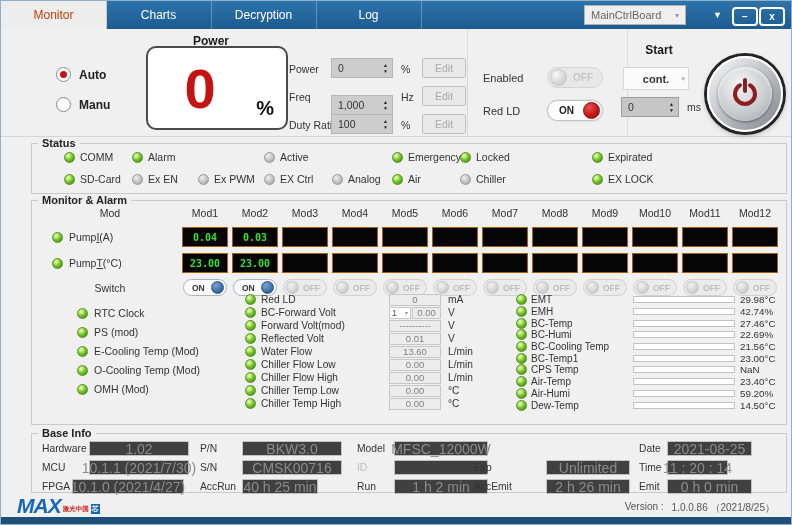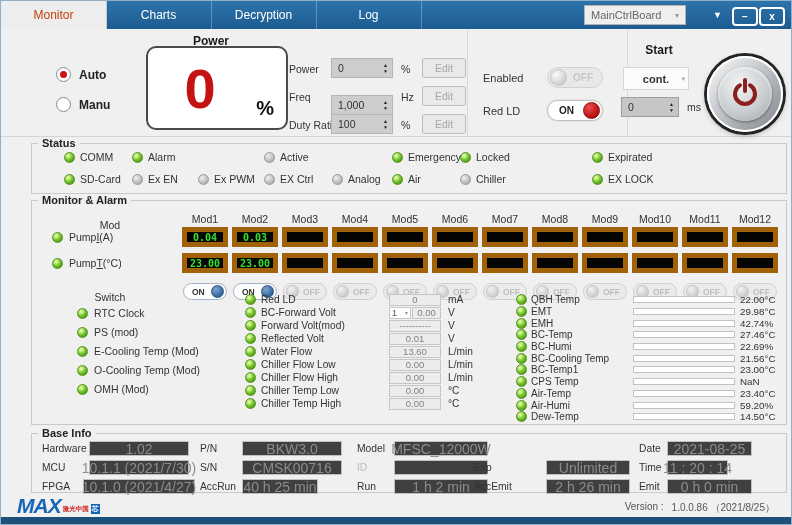--- a/index.html
+++ b/index.html
@@ -67,22 +67,22 @@
   .srow{position:absolute;left:32px;right:4px;display:grid;grid-template-columns:68px 66px 66px 68px 60px 68px 132px auto;}
   .sitem{display:flex;align-items:center;gap:5px;font-size:10.5px;color:#333;}
   .led{width:11px;height:11px;border-radius:50%;flex:none;box-sizing:border-box;}
   .led.g{background:radial-gradient(circle at 35% 30%,#dcf9a2 10%,#7cc832 45%,#49990f 80%,#33770a);border:1px solid #55941d;}
   .led.o{background:radial-gradient(circle at 35% 30%,#f0f0f0,#bdbdbd 60%,#939393);border:1px solid #9a9a9a;}
   
   .mgrid{position:absolute;left:8px;display:grid;grid-template-columns:140px repeat(12,50px);align-items:center;}
   .mcell{text-align:center;font-size:10.5px;color:#333;}
   .rowlab{display:flex;align-items:center;gap:6px;padding-left:12px;font-size:10.5px;color:#333;}
   .rowlab .u{text-decoration:underline;}
-  .corner-center{text-align:center;font-size:10.5px;color:#333;margin-top:12px;}
-  .lcd{width:46px;height:20px;margin:0 auto;background:#050505;border:5px solid #a16207;box-sizing:border-box;
+  .corner-center{text-align:center;font-size:10.5px;color:#333;}
+  .lcd{width:46px;height:20px;margin:0 auto;background:#050505;border:1px solid #a16207;box-sizing:border-box;
     color:#35e02f;font-family:"DejaVu Sans Mono",monospace;font-size:10px;font-weight:bold;
     display:flex;align-items:center;justify-content:center;}
   .sw{position:relative;width:44px;height:17px;border-radius:9px;margin:0 auto;box-sizing:border-box;}
   .sw .knob{position:absolute;top:1px;width:13px;height:13px;border-radius:50%;}
   .sw .swt{position:absolute;top:3px;font-size:8.5px;font-weight:bold;}
   .sw.on{background:#fdfdfd;border:1px solid #a3b2c4;}
   .sw.on .knob{right:2px;background:radial-gradient(circle at 35% 30%,#7da5d2,#3a699f 65%,#27527f);border:1px solid #2d5885;box-sizing:border-box;}
   .sw.on .swt{left:8px;color:#333;}
   .sw.off{background:#ebebeb;border:1px solid #d0d0d0;}
   .sw.off .knob{left:2px;background:radial-gradient(circle at 35% 30%,#f2f2f2,#cdcdcd 70%,#c0c0c0);border:1px solid #c4c4c4;box-sizing:border-box;}
@@ -496,26 +496,20 @@
         <span class="vslot">
             <span class="vbox">0.00</span>
           </span>
         <span class="unit">°C</span>
       </div>
     </div>
 
     <div class="mright">
       <div class="grow">
           <span class="led g"></span>
-          <span class="lab">QBH Temp</span>
-          <span class="bar"><span class="fill" style="width: 22%;"></span></span>
-          <span class="gval">22.00°C</span>
-        </div>
-      <div class="grow">
-          <span class="led g"></span>
           <span class="lab">EMT</span>
           <span class="bar"><span class="fill" style="width: 30%;"></span></span>
           <span class="gval">29.98°C</span>
         </div>
       <div class="grow">
           <span class="led g"></span>
           <span class="lab">EMH</span>
           <span class="bar"><span class="fill" style="width: 43%;"></span></span>
           <span class="gval">42.74%</span>
         </div>
@@ -587,21 +581,21 @@
     <span class="bi-label" style="left:168px;top:28px">S/N</span>
     <div class="bi-input" style="left:210px;top:26px;width:100px">CMSK00716</div>
     <span class="bi-label dim" style="left:325px;top:28px">ID</span>
     <div class="bi-input" style="left:362px;top:26px;width:94px"></div>
     <span class="bi-label" style="left:442px;top:28px">Exp</span>
     <div class="bi-input" style="left:514px;top:26px;width:84px">Unlimited</div>
     <span class="bi-label" style="left:607px;top:28px">Time</span>
     <div class="bi-input" style="left:635px;top:26px;width:61px">11 : 20 : 14</div>
 
     <span class="bi-label" style="left:10px;top:47px">FPGA</span>
-    <div class="bi-input" style="left:51px;top:45px;width:112px">10.1.0 (2021/4/27)</div>
+    <div class="bi-input" style="left:40px;top:45px;width:112px">10.1.0 (2021/4/27)</div>
     <span class="bi-label" style="left:168px;top:47px">AccRun</span>
     <div class="bi-input" style="left:210px;top:45px;width:76px">40 h 25 min</div>
     <span class="bi-label" style="left:325px;top:47px">Run</span>
     <div class="bi-input" style="left:362px;top:45px;width:94px">1 h 2 min</div>
     <span class="bi-label" style="left:442px;top:47px">AccEmit</span>
     <div class="bi-input" style="left:514px;top:45px;width:84px">2 h 26 min</div>
     <span class="bi-label" style="left:607px;top:47px">Emit</span>
     <div class="bi-input" style="left:635px;top:45px;width:85px">0 h 0 min</div>
   </div>
 

